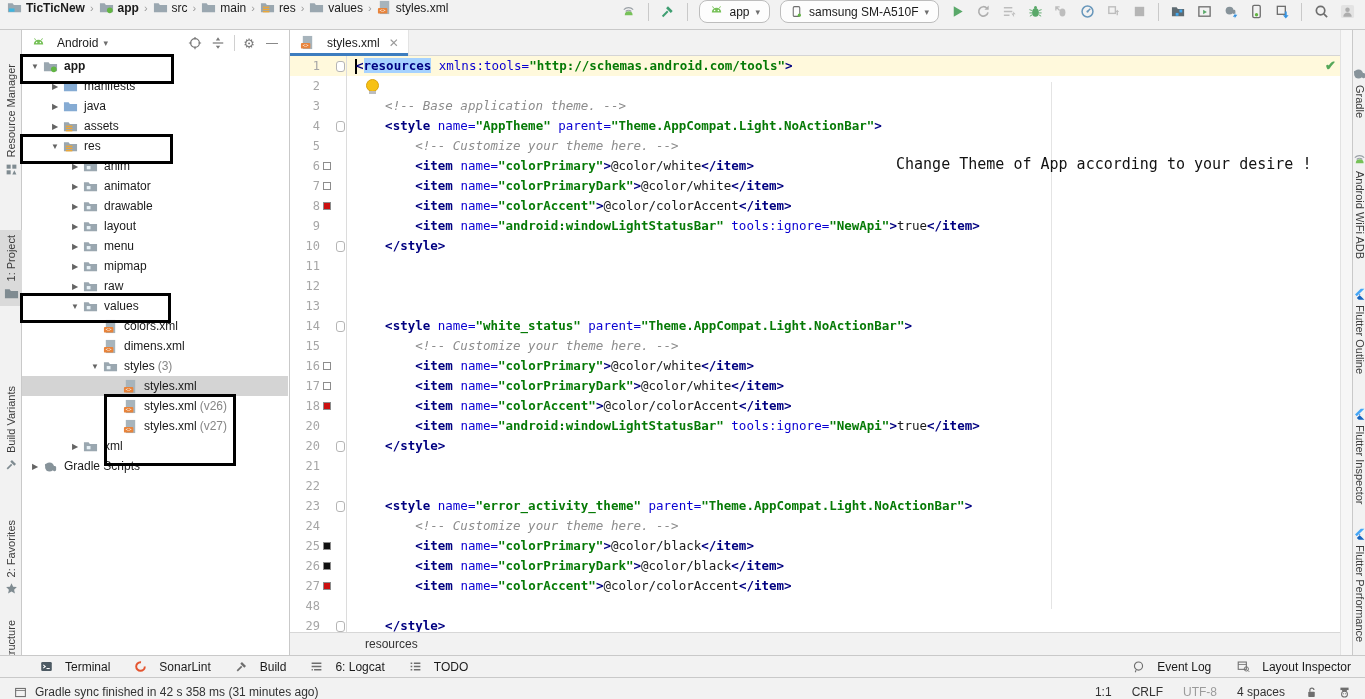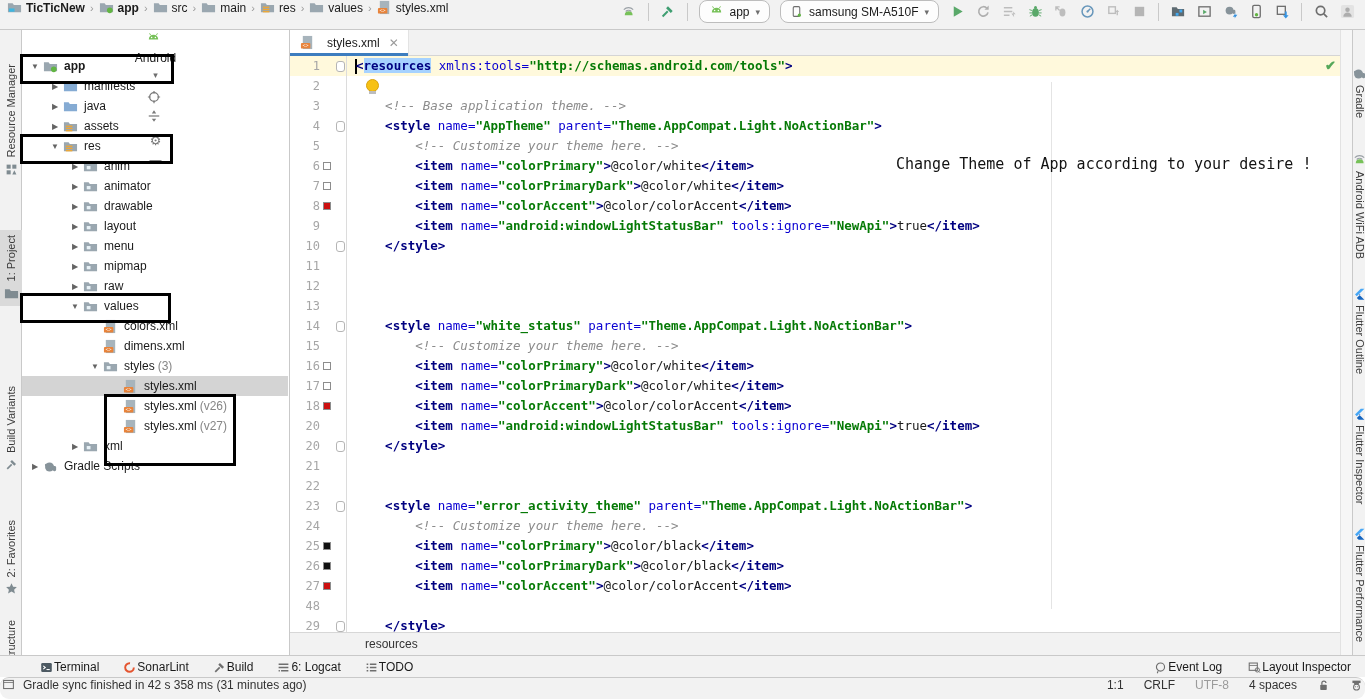--- a/index.html
+++ b/index.html
@@ -26,21 +26,21 @@
   .stripe-right{position:absolute;left:1352px;top:30px;width:13px;height:625px;background:#F2F2F2;
                 border-left:1px solid #C9C9C9;box-sizing:border-box;}
   .lgroup{position:absolute;left:0;width:22px;display:flex;flex-direction:column;align-items:center;gap:5px;}
   .lgroup.sel{background:#DADADA;padding:5px 0;}
   .rgroup{position:absolute;left:0;width:13px;display:flex;flex-direction:column;align-items:center;gap:4px;}
   .vlabel-up{writing-mode:vertical-rl;transform:rotate(180deg);font-size:11px;color:#3c3c3c;white-space:nowrap;}
   .vlabel-dn{writing-mode:vertical-rl;font-size:11px;color:#3c3c3c;white-space:nowrap;}
   
   .project{position:absolute;left:22px;top:30px;width:268px;height:625px;background:#fff;
            border-right:1px solid #C9C9C9;box-sizing:border-box;}
-  .pp-header{height:26px;display:flex;align-items:center;padding:0 8px;gap:5px;flex-direction:column;}
+  .pp-header{height:26px;display:flex;align-items:center;padding:0 8px;gap:5px;}
   .pp-sp{flex:1;}
   .hicon{color:#7a7a7a;width:18px;text-align:center;}
   .tree{position:absolute;left:0;top:26px;right:1px;bottom:0;overflow:hidden;}
   .trow{height:20px;display:flex;align-items:center;cursor:default;}
   .trow.sel{background:#D4D4D4;}
   .trow.b{font-weight:bold;}
   .arrow{width:14px;flex:none;text-align:center;color:#646464;font-size:8px;}
   .ticon{width:17px;height:16px;flex:none;margin-right:5px;display:flex;align-items:center;justify-content:center;}
   .tsuffix{color:#868686;margin-left:3px;}
   .annbox{position:absolute;border:3px solid #000;pointer-events:none;}
@@ -72,25 +72,25 @@
         border:1px solid #D8A20E;border-radius:50%;}
   .bulb:after{content:"";position:absolute;left:2px;top:11px;width:7px;height:3px;background:#bdbdbd;}
   .guide{position:absolute;left:761px;top:26px;bottom:23px;width:1px;background:#E4E4E4;}
   .note{position:absolute;left:606px;top:99px;font-size:15px;color:#121212;white-space:nowrap;}
   .okcheck{position:absolute;right:4px;top:28px;color:#55A85A;font-size:13px;font-weight:bold;}
   .ed-crumb{position:absolute;left:0;right:0;bottom:0;height:23px;background:#F2F2F2;border-top:1px solid #D7D7D7;
             box-sizing:border-box;display:flex;align-items:center;padding-left:75px;color:#333;}
   
   .twbar{position:absolute;left:0;top:655px;width:1365px;height:22px;background:#F2F2F2;border-top:1px solid #C9C9C9;
          box-sizing:border-box;display:flex;align-items:center;padding:0 10px 0 40px;}
-  .twitem{display:flex;align-items:flex-end;gap:1px;margin-right:24px;cursor:default;}
+  .twitem{display:flex;align-items:flex-start;gap:12px;margin-right:24px;cursor:default;}
   .tw-right{margin-left:auto;display:flex;align-items:center;gap:26px;margin-right:4px;}
   .tw-right .twitem{margin-right:0;}
   .statusbar{position:absolute;left:0;top:677px;width:1365px;height:22px;background:#F2F2F2;border-top:1px solid #C9C9C9;
-             box-sizing:border-box;display:flex;align-items:flex-start;padding:0 2px;color:#333;border-radius:9px;}
+             box-sizing:border-box;display:flex;align-items:flex-end;padding:0 14px;color:#333;}
   .sb-msg{margin-left:8px;}
   .sb-right{margin-left:auto;display:flex;align-items:center;gap:20px;}
   .sb-dim{color:#9b9b9b;}
   svg{display:block;}
 </style>
 </head>
 <body>
 
 <div class="app">
 

